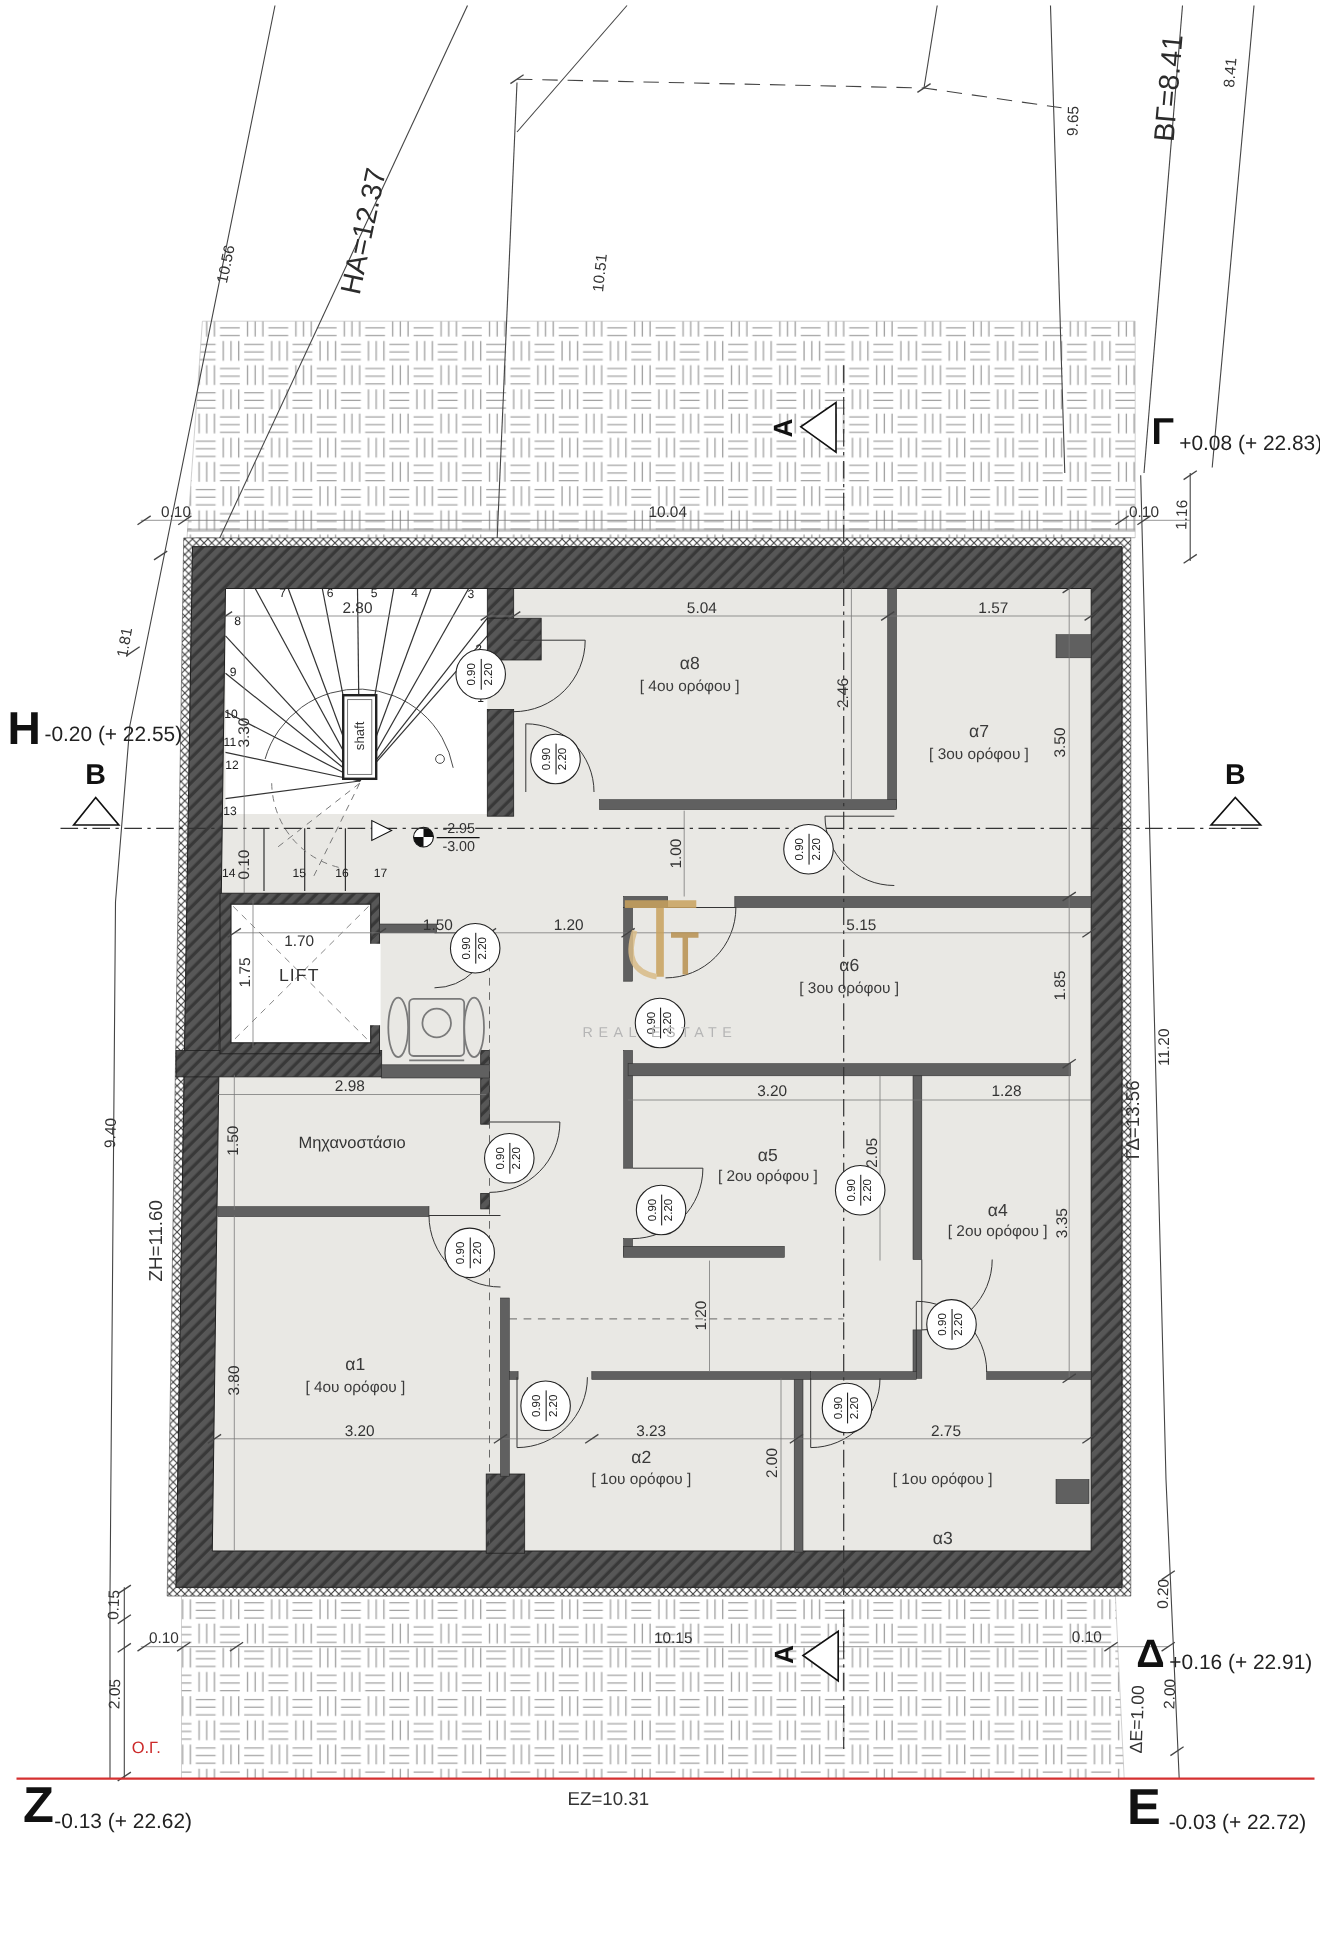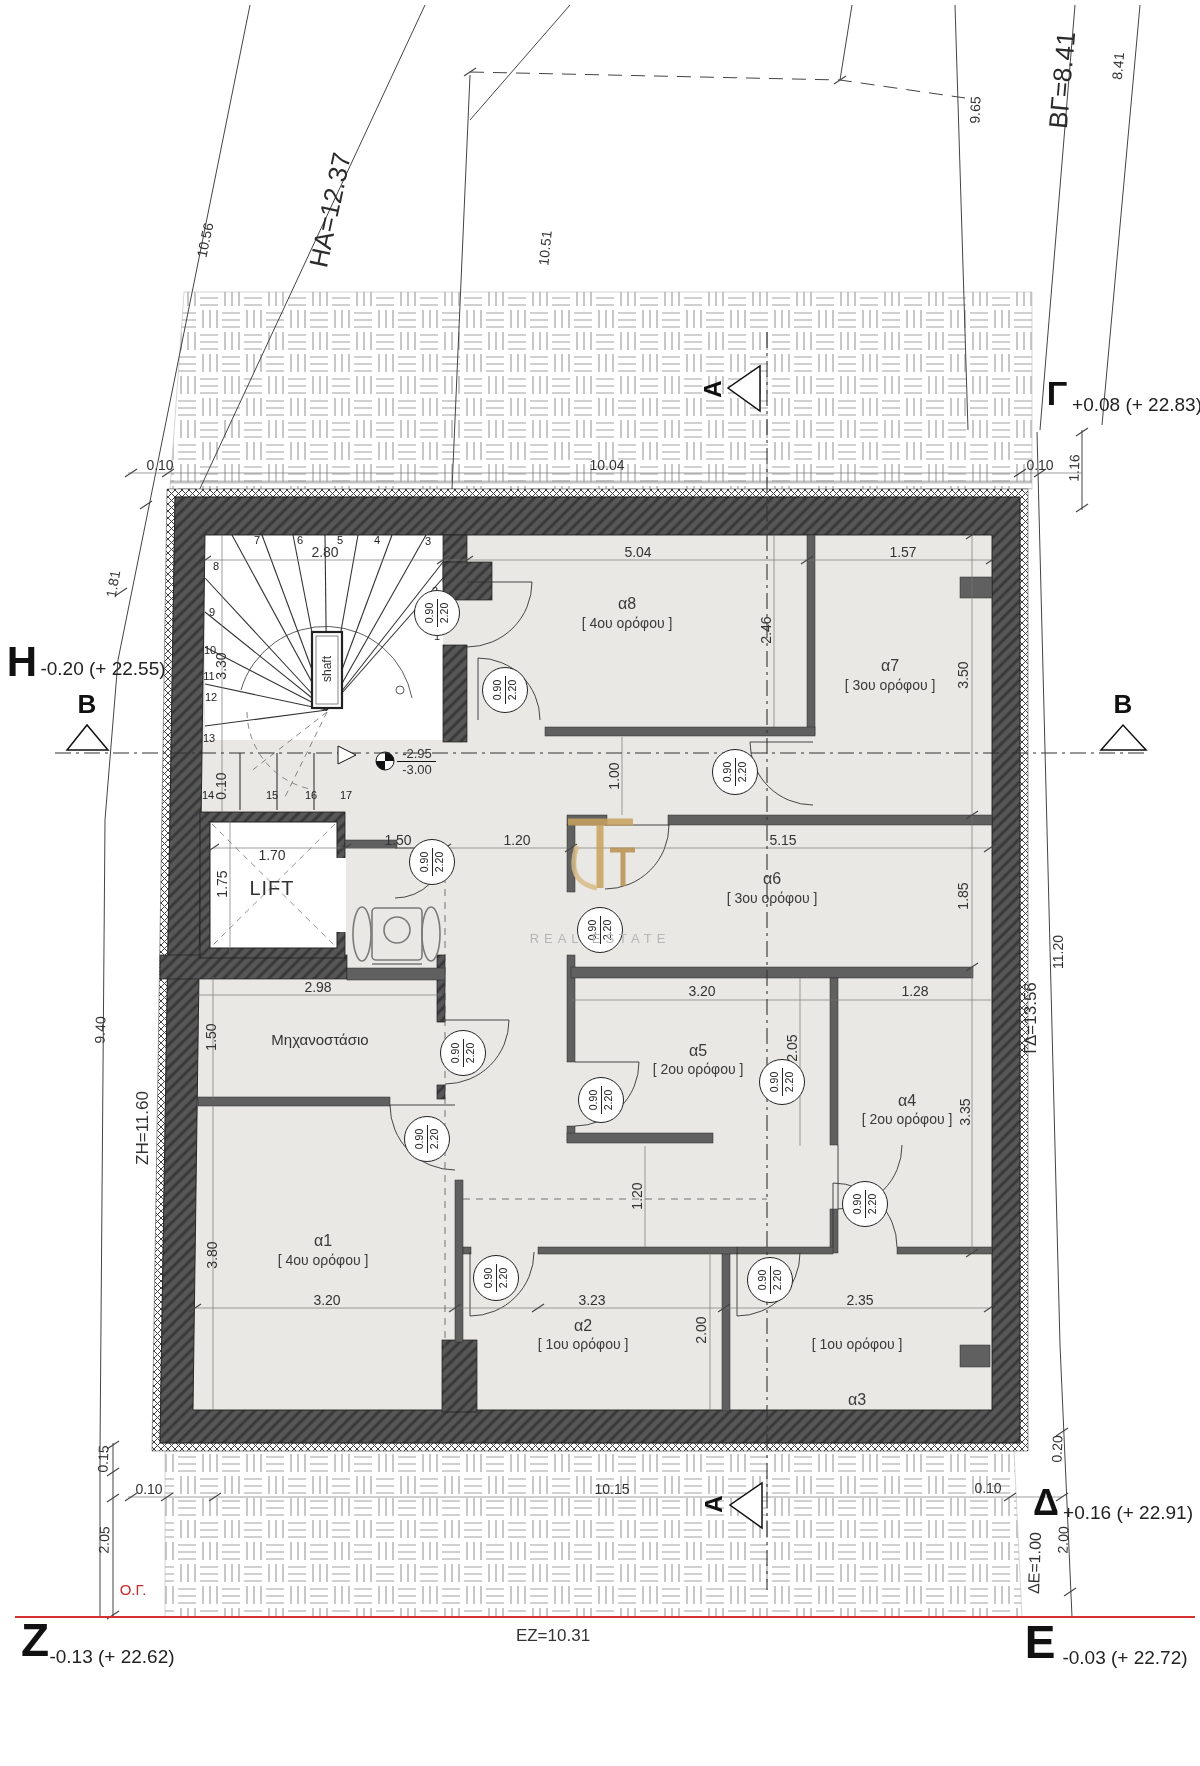--- a/index.html
+++ b/index.html
@@ -324,21 +324,21 @@
 <div class="lbl red" style="left:133px;top:1589px;font-size:15px">Ο.Γ.</div>
 
 <div class="lbl" style="left:325px;top:552px">2.80</div>
 <div class="lbl rot" style="left:221px;top:666px">3.30</div>
 <div class="lbl rot" style="left:221px;top:786px">0.10</div>
 <div class="lbl rot" style="left:327px;top:669px;font-size:12px">shaft</div>
 <div class="lbl" style="left:417px;top:753px;font-size:13px">-2.95</div>
 <div class="lbl" style="left:417px;top:769px;font-size:13px">-3.00</div>
 <div class="lbl" style="left:272px;top:855px">1.70</div>
 <div class="lbl rot" style="left:222px;top:884px">1.75</div>
-<div class="lbl" style="left:272px;top:888px;font-size:20px;letter-spacing:1px">LIFT</div>
+<div class="lbl" style="left:272px;top:888px;font-size:16px;letter-spacing:1px">LIFT</div>
 <div class="lbl" style="left:398px;top:840px">1.50</div>
 <div class="lbl" style="left:517px;top:840px">1.20</div>
 <div class="lbl" style="left:320px;top:1039px;font-size:15px">Μηχανοστάσιο</div>
 <div class="lbl" style="left:318px;top:987px">2.98</div>
 <div class="lbl rot" style="left:211px;top:1037px">1.50</div>
 <div class="lbl rot" style="left:614px;top:776px">1.00</div>
 <div class="lbl rot" style="left:637px;top:1196px">1.20</div>
 
 <div class="lbl stn" style="left:437px;top:636px">1</div>
 <div class="lbl stn" style="left:435px;top:591px">2</div>
@@ -388,21 +388,21 @@
 <div class="lbl rot" style="left:212px;top:1255px">3.80</div>
 <div class="lbl" style="left:327px;top:1300px">3.20</div>
 
 <div class="lbl roomid" style="left:583px;top:1326px">α2</div>
 <div class="lbl roomfl" style="left:583px;top:1344px">[ 1ου ορόφου ]</div>
 <div class="lbl" style="left:592px;top:1300px">3.23</div>
 <div class="lbl rot" style="left:701px;top:1330px">2.00</div>
 
 <div class="lbl roomid" style="left:857px;top:1400px">α3</div>
 <div class="lbl roomfl" style="left:857px;top:1344px">[ 1ου ορόφου ]</div>
-<div class="lbl" style="left:860px;top:1300px">2.35</div>
+<div class="lbl" style="left:860px;top:1300px">2.75</div>
 
 <div class="doorc" style="left:437px;top:613px">
       <span>0.90</span>
       <span class="b">2.20</span>
     </div>
 <div class="doorc" style="left:505px;top:690px">
       <span>0.90</span>
       <span class="b">2.20</span>
     </div>
 <div class="doorc" style="left:735px;top:772px">

